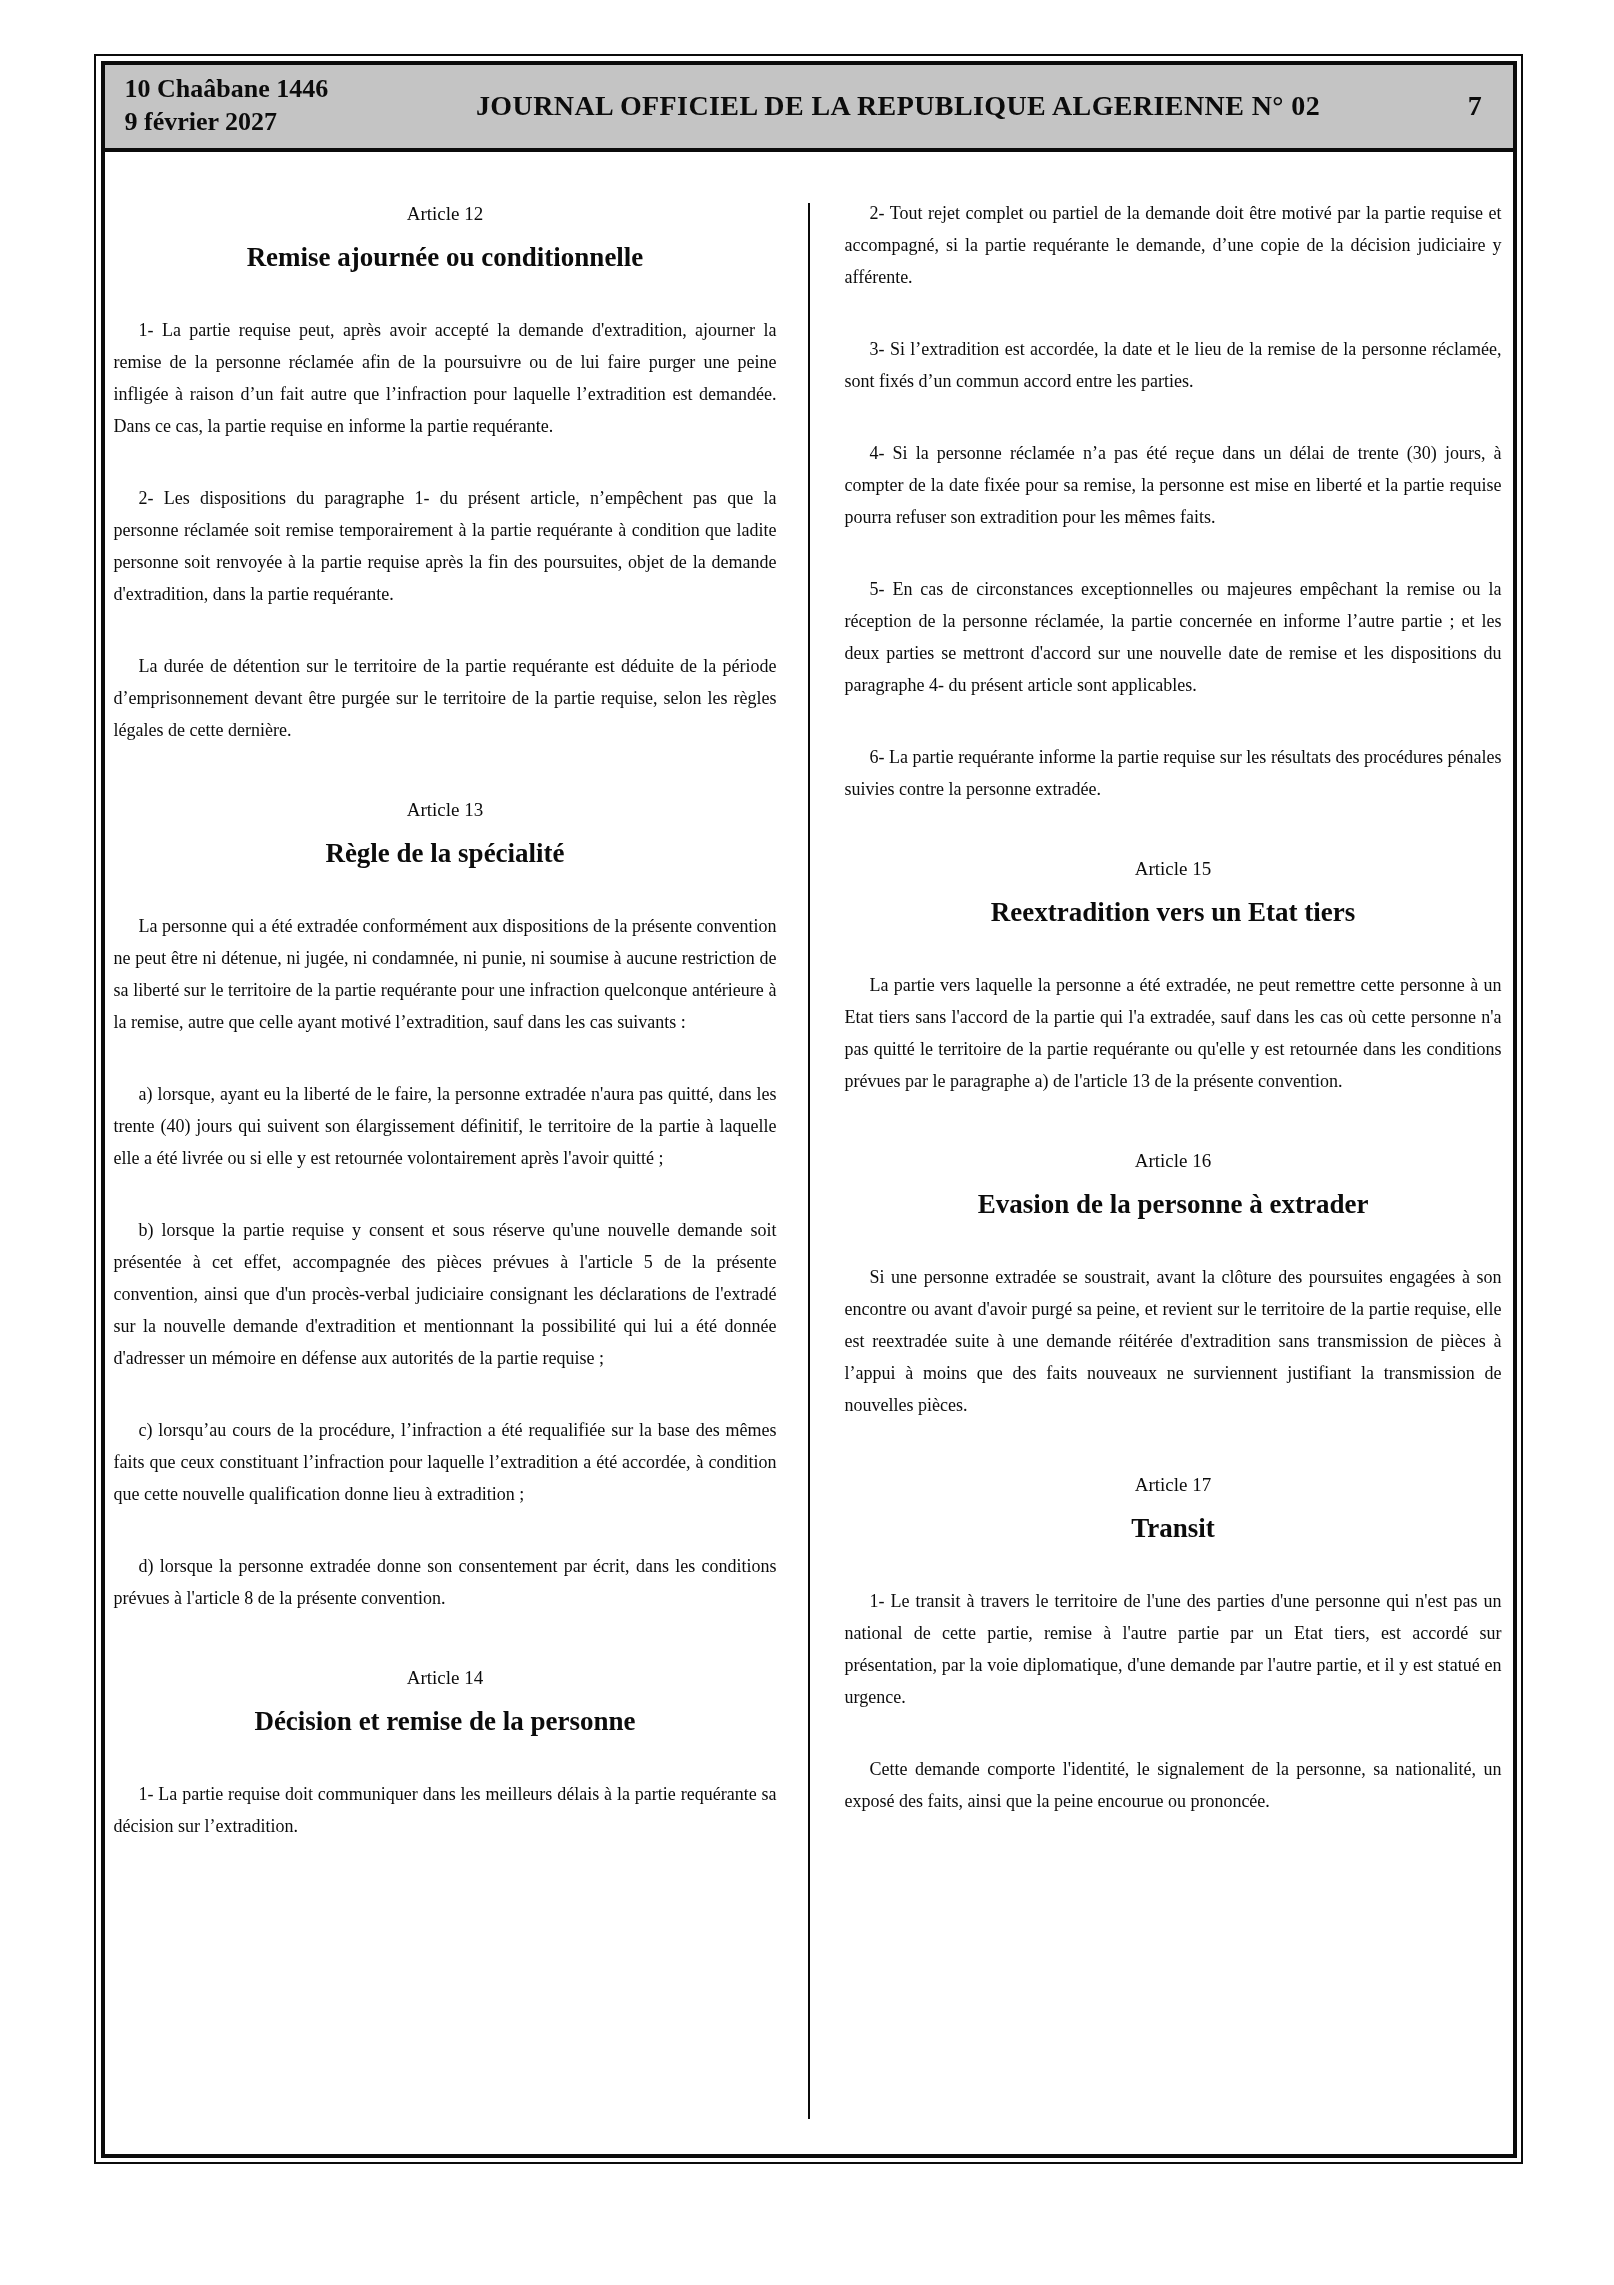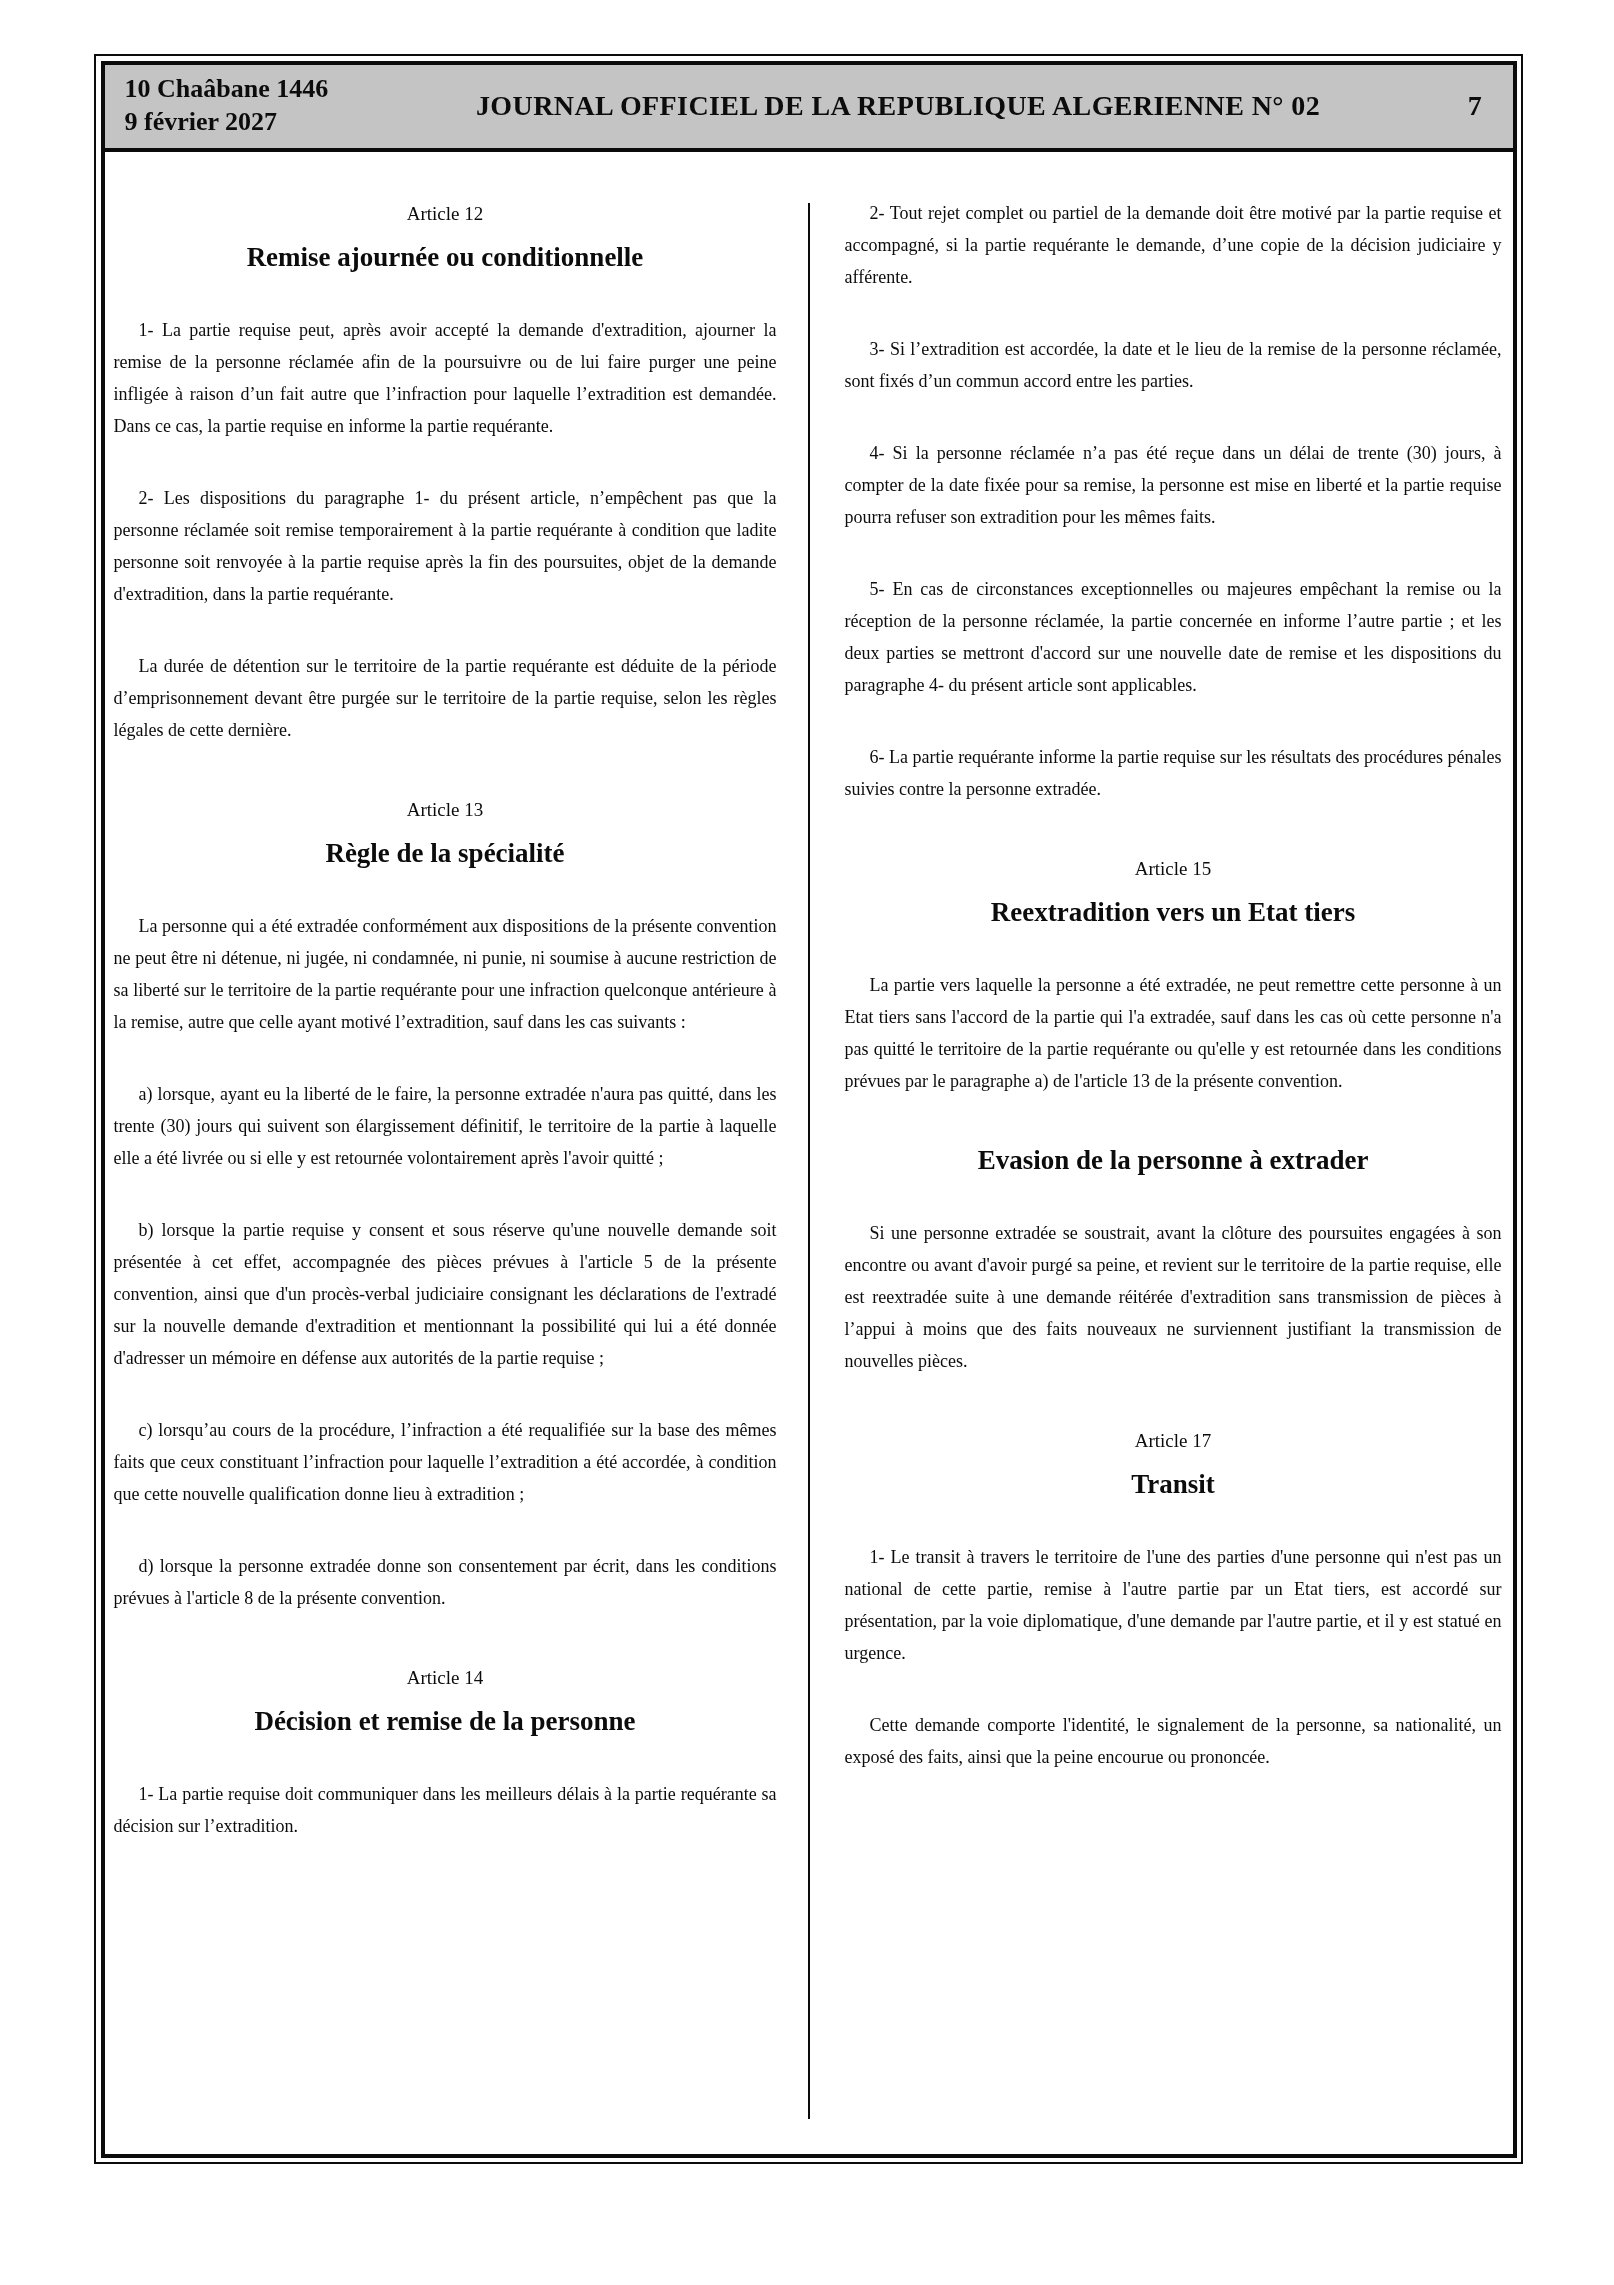--- a/index.html
+++ b/index.html
@@ -131,21 +131,21 @@
               <div class="article-title">Remise ajournée ou conditionnelle</div>
             </div>
             <p class="para">1- La partie requise peut, après avoir accepté la demande d'extradition, ajourner la remise de la personne réclamée afin de la poursuivre ou de lui faire purger une peine infligée à raison d’un fait autre que l’infraction pour laquelle l’extradition est demandée. Dans ce cas, la partie requise en informe la partie requérante.</p>
             <p class="para">2- Les dispositions du paragraphe 1- du présent article, n’empêchent pas que la personne réclamée soit remise temporairement à la partie requérante à condition que ladite personne soit renvoyée à la partie requise après la fin des poursuites, objet de la demande d'extradition, dans la partie requérante.</p>
             <p class="para">La durée de détention sur le territoire de la partie requérante est déduite de la période d’emprisonnement devant être purgée sur le territoire de la partie requise, selon les règles légales de cette dernière.</p>
             <div class="article-heading">
               <div class="article-number">Article 13</div>
               <div class="article-title">Règle de la spécialité</div>
             </div>
             <p class="para">La personne qui a été extradée conformément aux dispositions de la présente convention ne peut être ni détenue, ni jugée, ni condamnée, ni punie, ni soumise à aucune restriction de sa liberté sur le territoire de la partie requérante pour une infraction quelconque antérieure à la remise, autre que celle ayant motivé l’extradition, sauf dans les cas suivants :</p>
-            <p class="para">a) lorsque, ayant eu la liberté de le faire, la personne extradée n'aura pas quitté, dans les trente (30) jours qui suivent son élargissement définitif, le territoire de la partie à laquelle elle a été livrée ou si elle y est retournée volontairement après l'avoir quitté ;</p>
+            <p class="para">a) lorsque, ayant eu la liberté de le faire, la personne extradée n'aura pas quitté, dans les trente (40) jours qui suivent son élargissement définitif, le territoire de la partie à laquelle elle a été livrée ou si elle y est retournée volontairement après l'avoir quitté ;</p>
             <p class="para">b) lorsque la partie requise y consent et sous réserve qu'une nouvelle demande soit présentée à cet effet, accompagnée des pièces prévues à l'article 5 de la présente convention, ainsi que d'un procès-verbal judiciaire consignant les déclarations de l'extradé sur la nouvelle demande d'extradition et mentionnant la possibilité qui lui a été donnée d'adresser un mémoire en défense aux autorités de la partie requise ;</p>
             <p class="para">c) lorsqu’au cours de la procédure, l’infraction a été requalifiée sur la base des mêmes faits que ceux constituant l’infraction pour laquelle l’extradition a été accordée, à condition que cette nouvelle qualification donne lieu à extradition ;</p>
             <p class="para">d) lorsque la personne extradée donne son consentement par écrit, dans les conditions prévues à l'article 8 de la présente convention.</p>
             <div class="article-heading">
               <div class="article-number">Article 14</div>
               <div class="article-title">Décision et remise de la personne</div>
             </div>
             <p class="para">1- La partie requise doit communiquer dans les meilleurs délais à la partie requérante sa décision sur l’extradition.</p>
           </div>
         <div class="divider"></div>
@@ -154,20 +154,21 @@
             <p class="para">3- Si l’extradition est accordée, la date et le lieu de la remise de la personne réclamée, sont fixés d’un commun accord entre les parties.</p>
             <p class="para">4- Si la personne réclamée n’a pas été reçue dans un délai de trente (30) jours, à compter de la date fixée pour sa remise, la personne est mise en liberté et la partie requise pourra refuser son extradition pour les mêmes faits.</p>
             <p class="para">5- En cas de circonstances exceptionnelles ou majeures empêchant la remise ou la réception de la personne réclamée, la partie concernée en informe l’autre partie ; et les deux parties se mettront d'accord sur une nouvelle date de remise et les dispositions du paragraphe 4- du présent article sont applicables.</p>
             <p class="para">6- La partie requérante informe la partie requise sur les résultats des procédures pénales suivies contre la personne extradée.</p>
             <div class="article-heading">
               <div class="article-number">Article 15</div>
               <div class="article-title">Reextradition vers un Etat tiers</div>
             </div>
             <p class="para">La partie vers laquelle la personne a été extradée, ne peut remettre cette personne à un Etat tiers sans l'accord de la partie qui l'a extradée, sauf dans les cas où cette personne n'a pas quitté le territoire de la partie requérante ou qu'elle y est retournée dans les conditions prévues par le paragraphe a) de l'article 13 de la présente convention.</p>
             <div class="article-heading">
+              <div class="article-number">Article 16</div>
               <div class="article-title">Evasion de la personne à extrader</div>
             </div>
             <p class="para">Si une personne extradée se soustrait, avant la clôture des poursuites engagées à son encontre ou avant d'avoir purgé sa peine, et revient sur le territoire de la partie requise, elle est reextradée suite à une demande réitérée d'extradition sans transmission de pièces à l’appui à moins que des faits nouveaux ne surviennent justifiant la transmission de nouvelles pièces.</p>
             <div class="article-heading">
               <div class="article-number">Article 17</div>
               <div class="article-title">Transit</div>
             </div>
             <p class="para">1- Le transit à travers le territoire de l'une des parties d'une personne qui n'est pas un national de cette partie, remise à l'autre partie par un Etat tiers, est accordé sur présentation, par la voie diplomatique, d'une demande par l'autre partie, et il y est statué en urgence.</p>
             <p class="para">Cette demande comporte l'identité, le signalement de la personne, sa nationalité, un exposé des faits, ainsi que la peine encourue ou prononcée.</p>
           </div>

